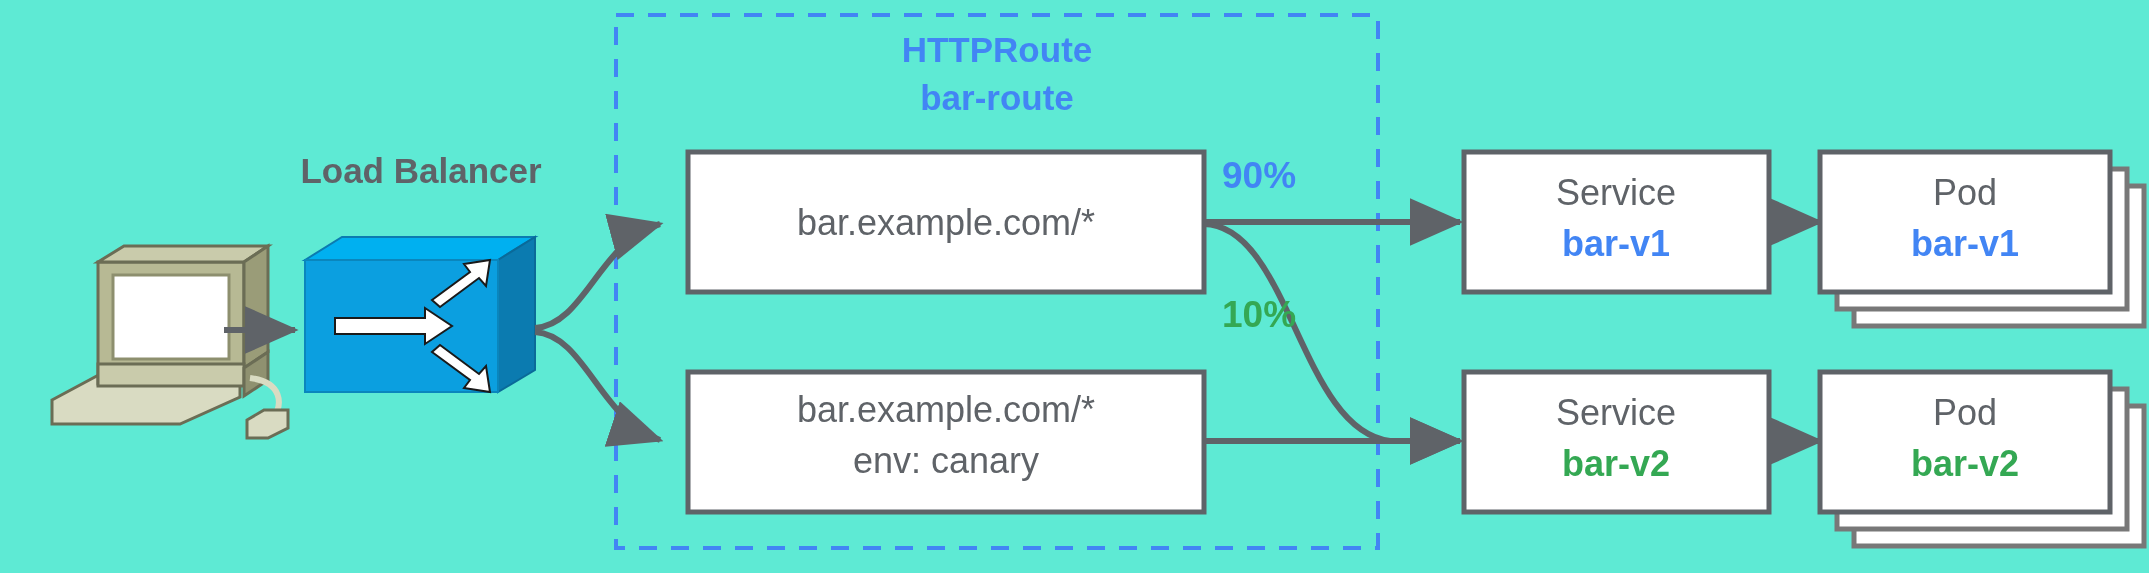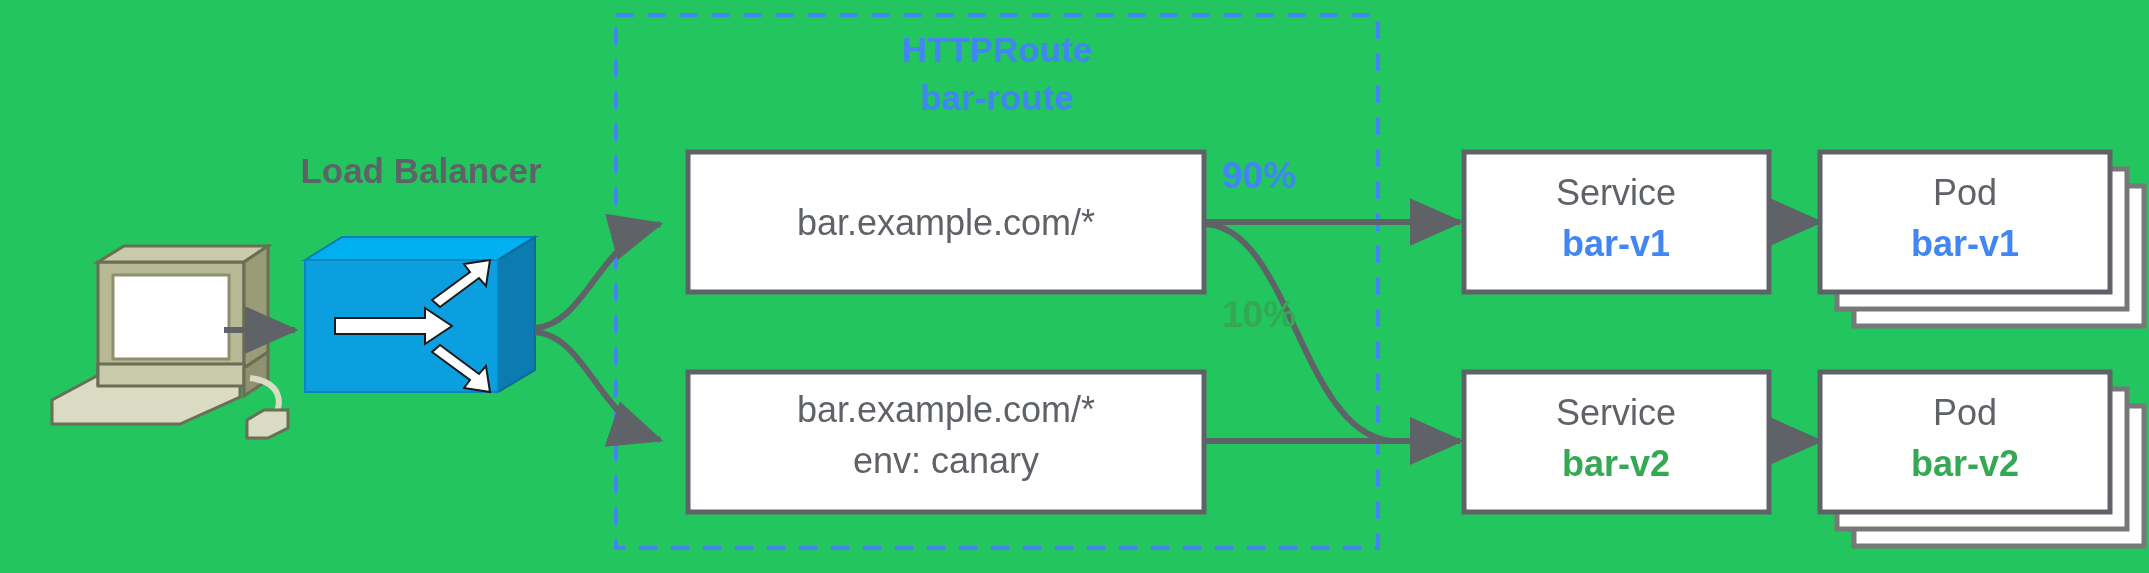--- a/index.html
+++ b/index.html
@@ -8,21 +8,21 @@
     padding: 0;
     background: #ffffff;
   }
   body {
     font-family: "Liberation Sans", sans-serif;
   }
   #diagram-root {
     position: relative;
     width: 2149px;
     height: 573px;
-    background: #22c55e;
+    background: #5eead4;
     overflow: hidden;
   }
   #diagram-svg {
     position: absolute;
     left: 0;
     top: 0;
     width: 2149px;
     height: 573px;
   }
   .svg-text {

